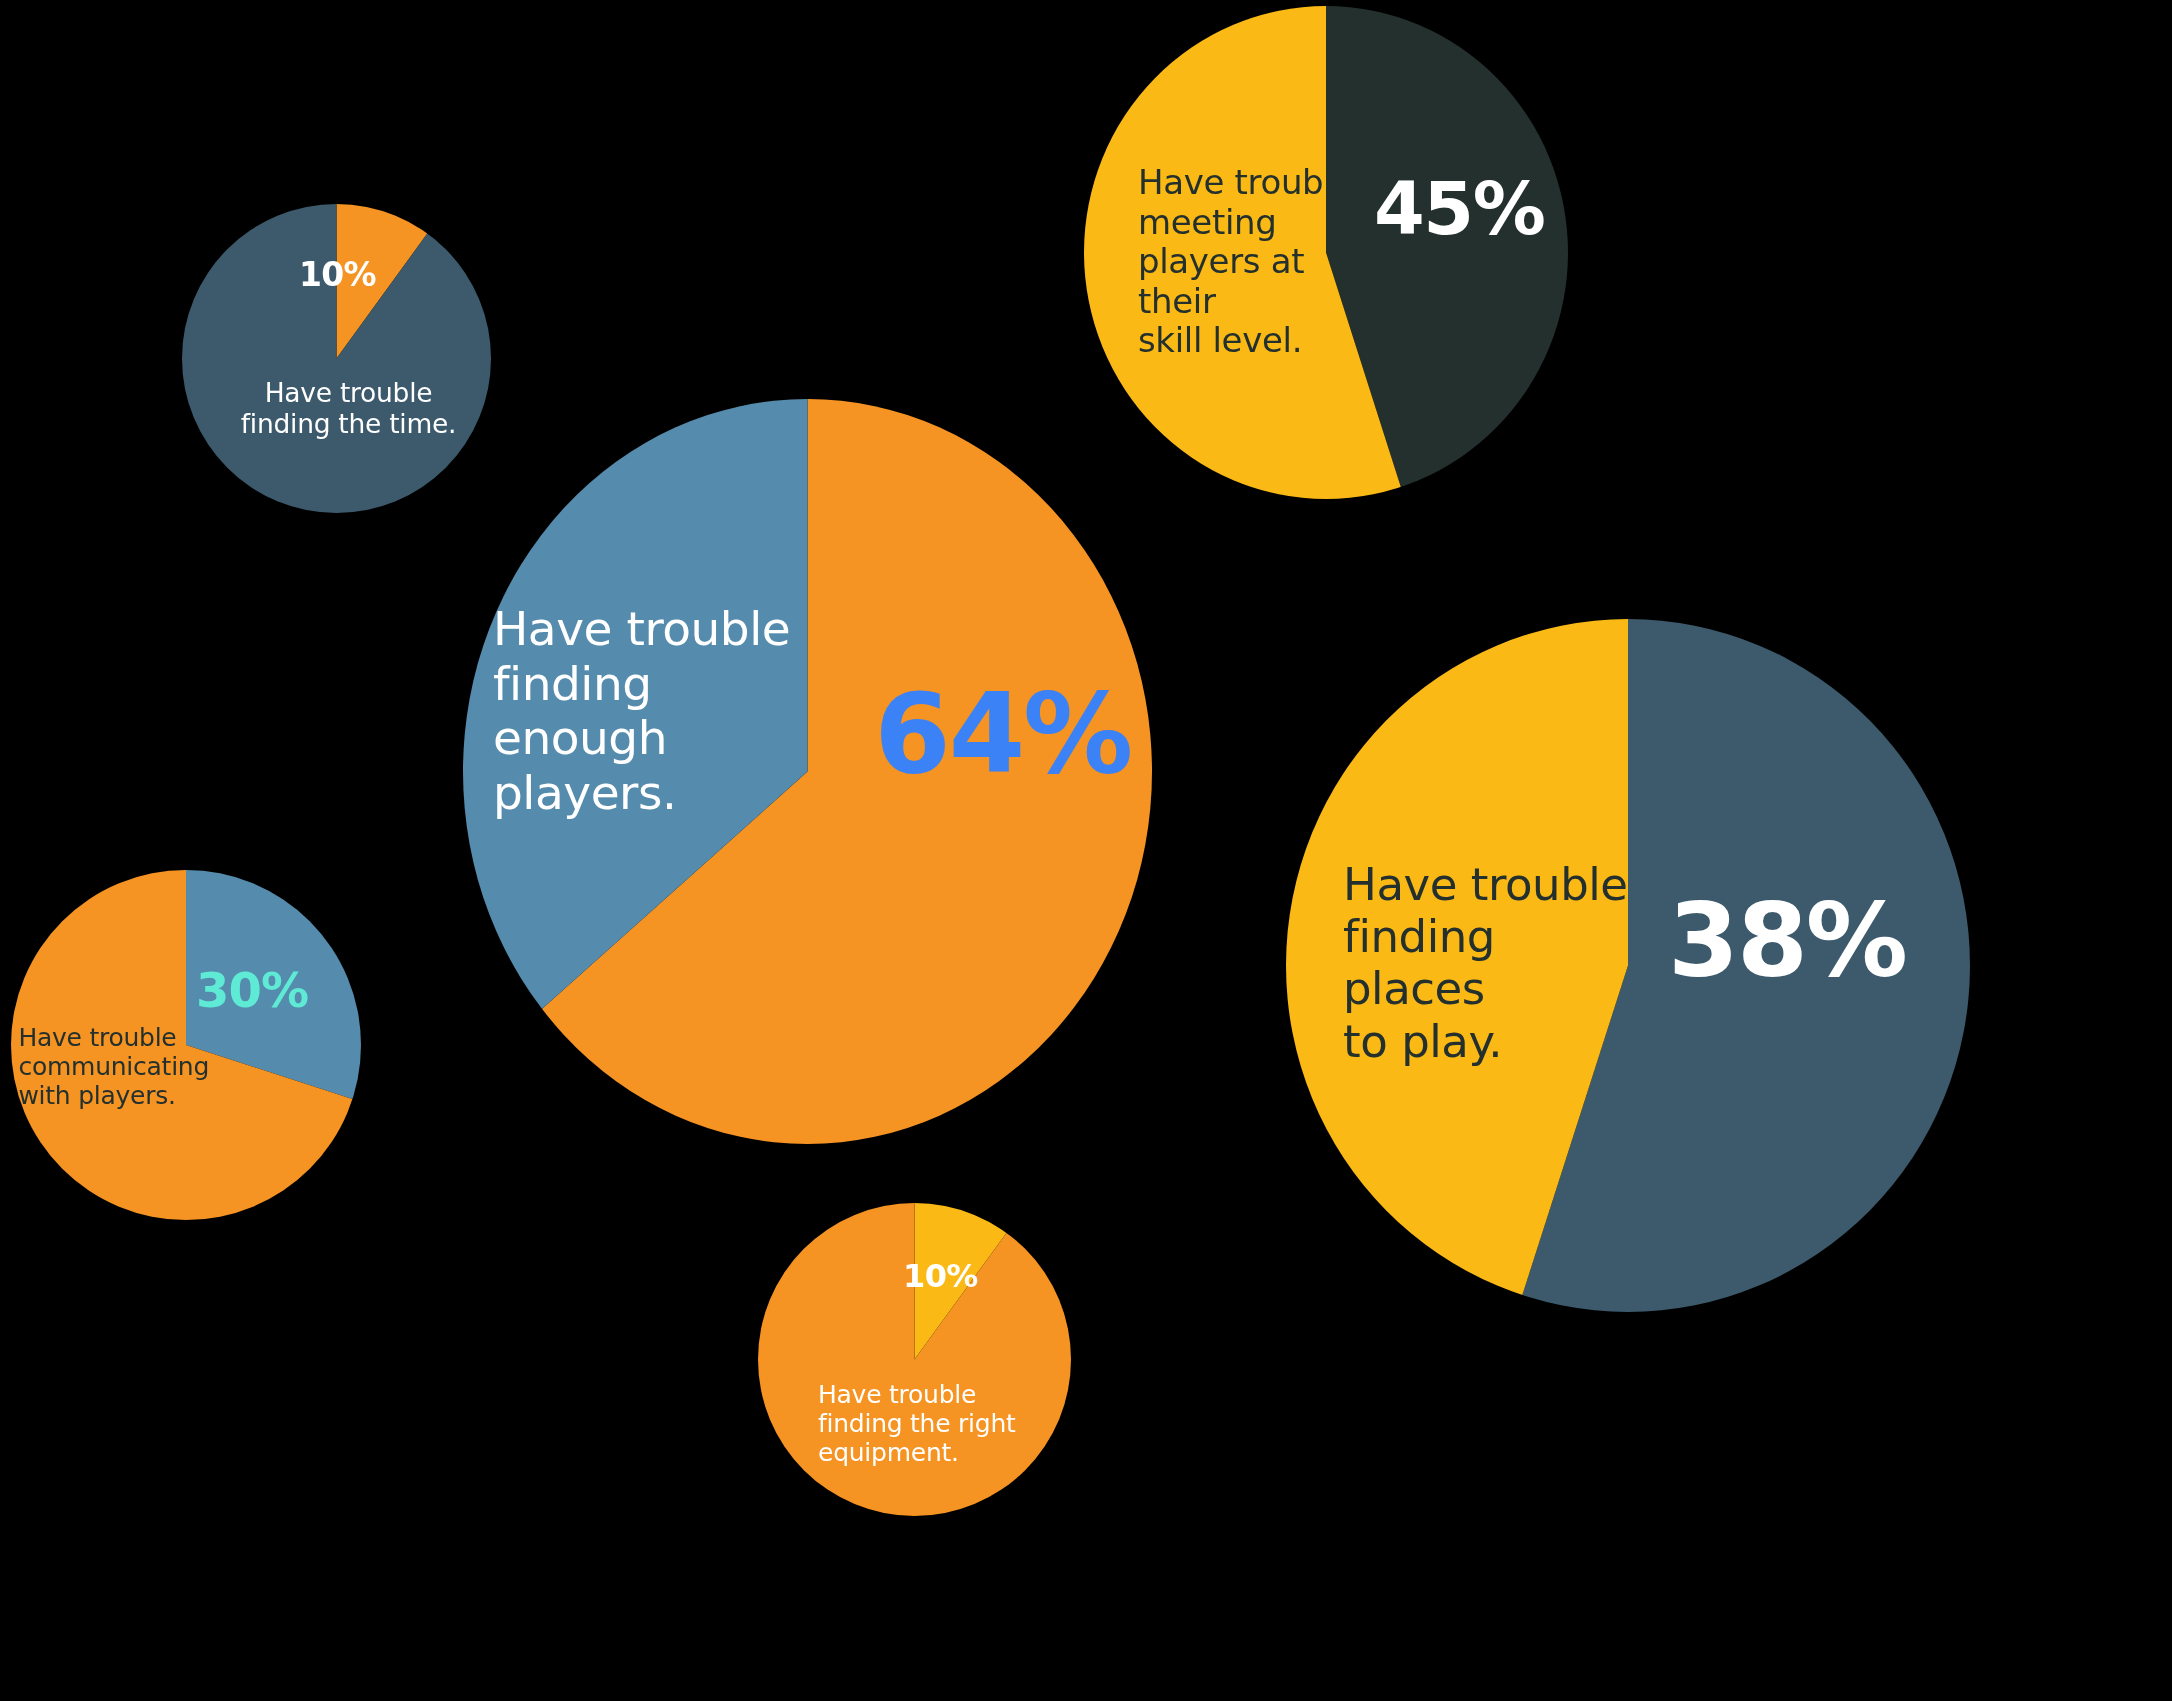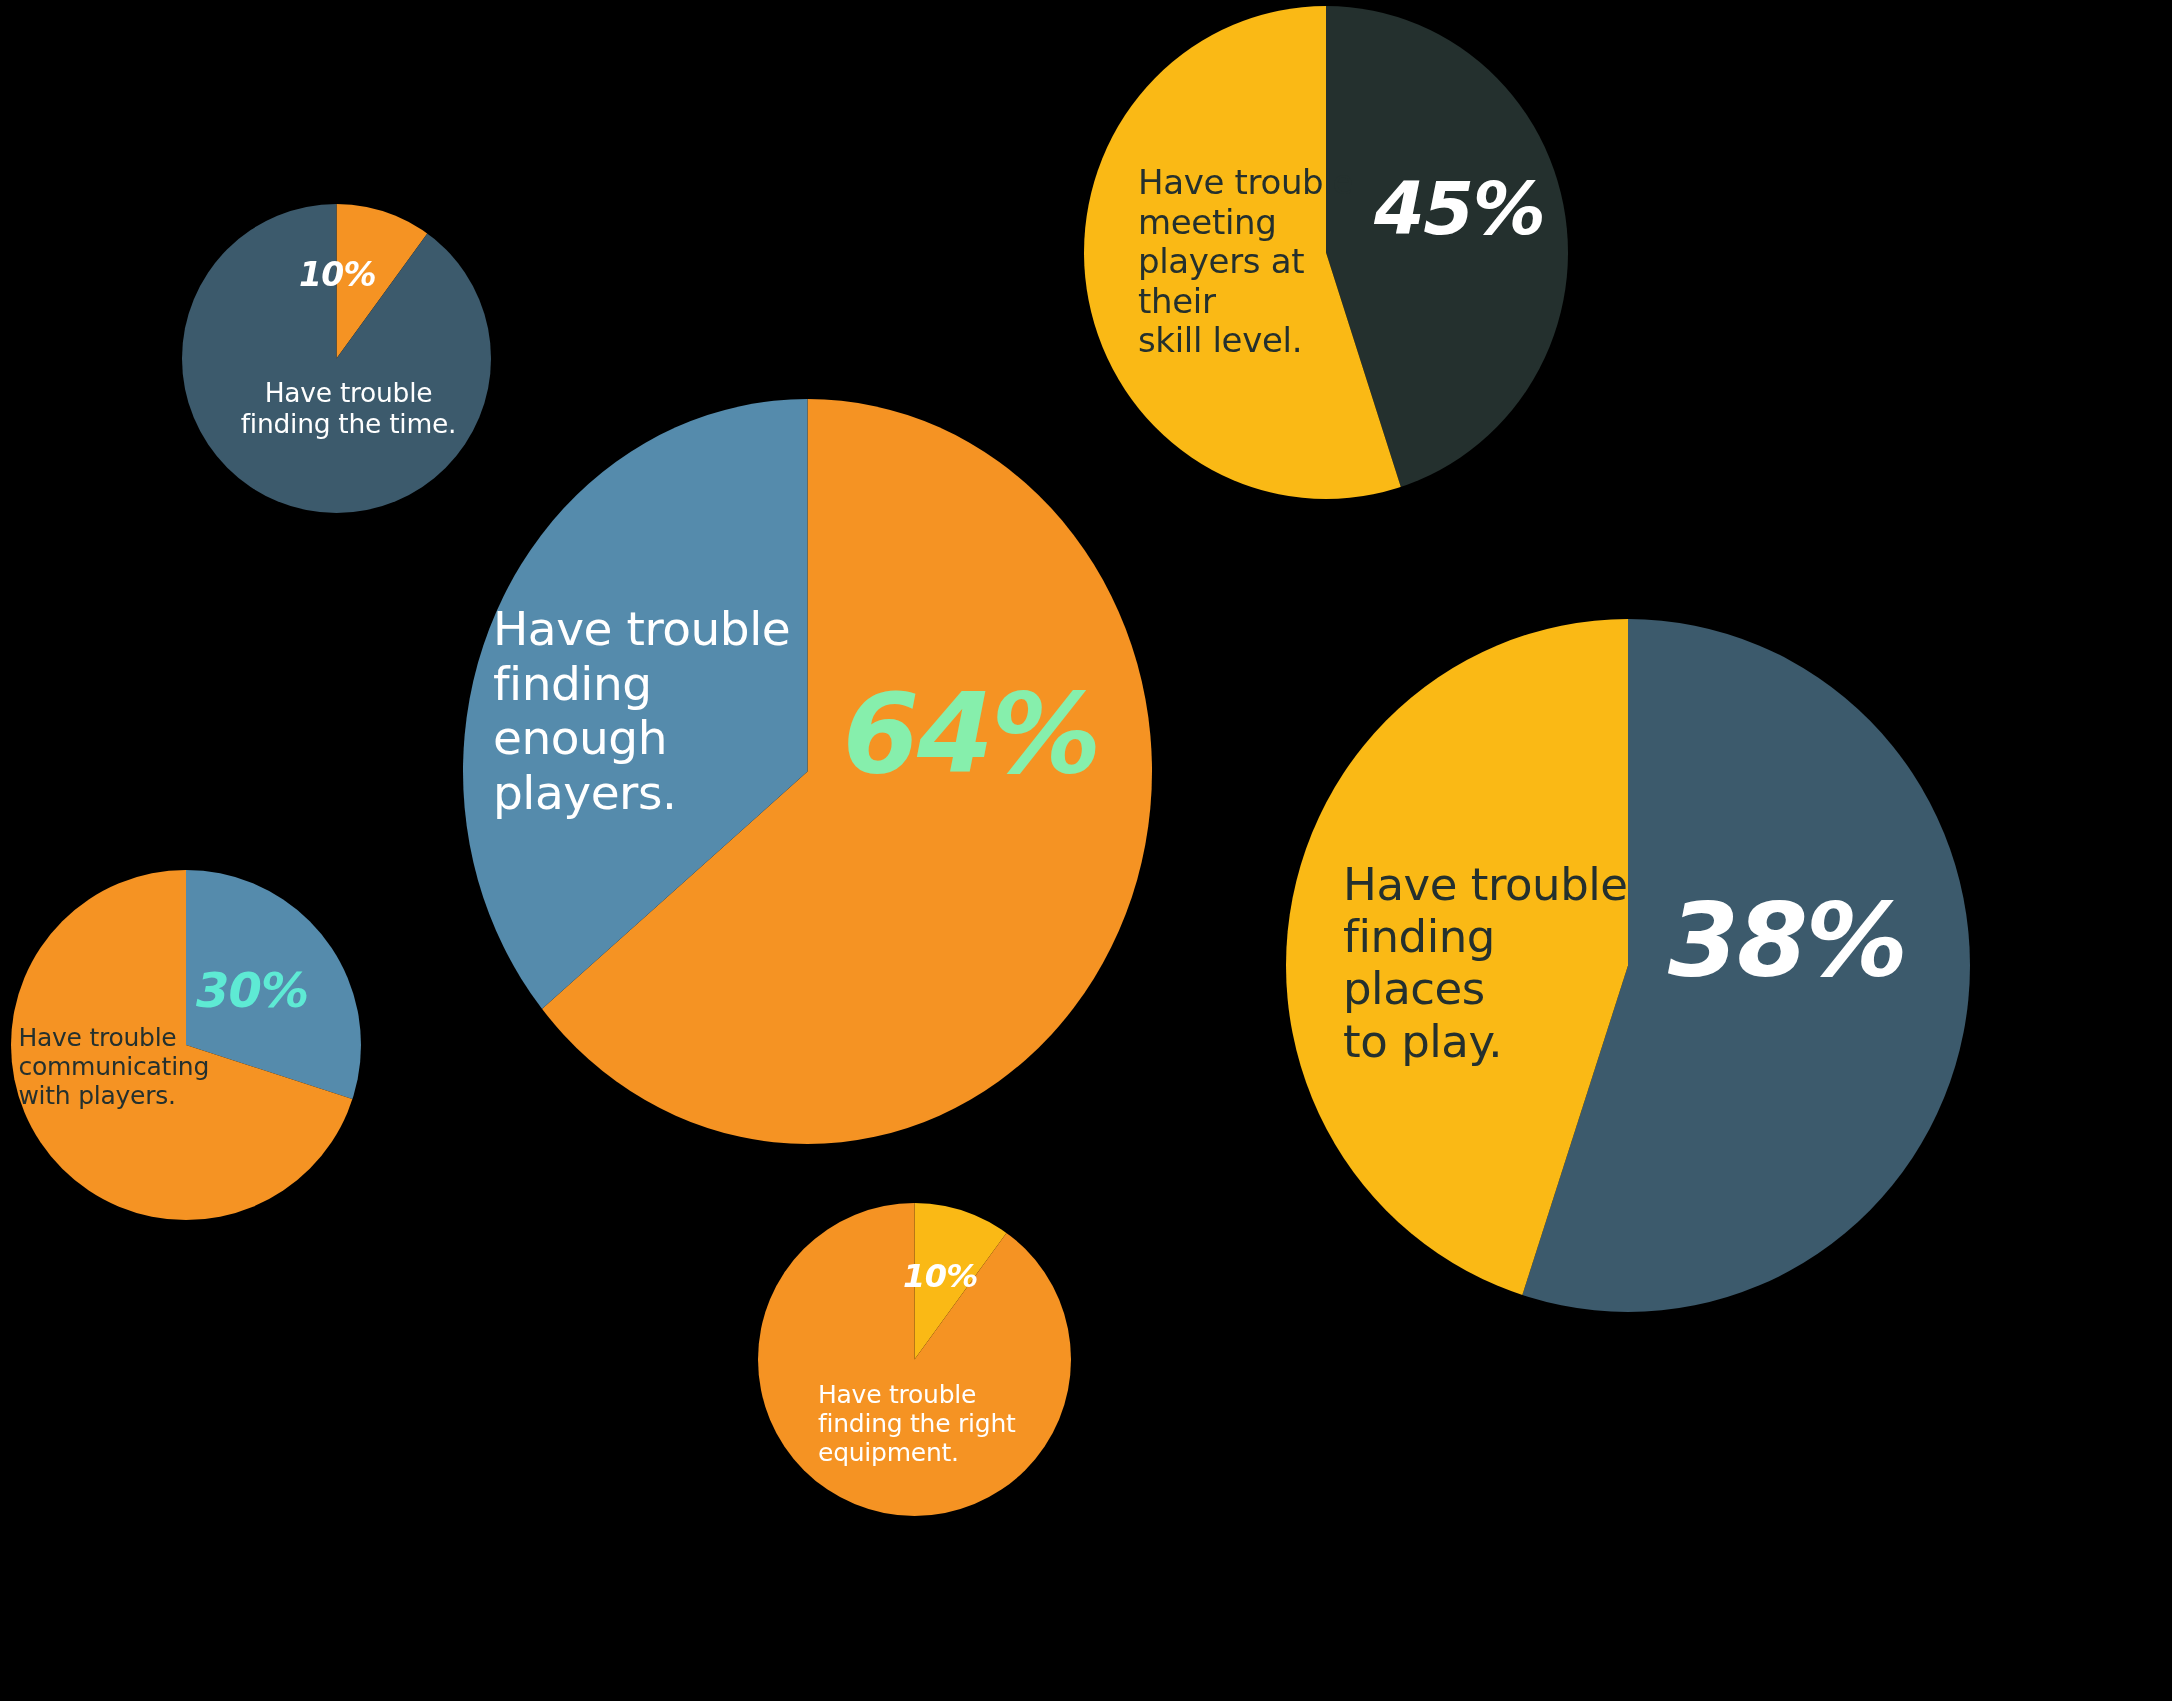--- a/index.html
+++ b/index.html
@@ -28,34 +28,33 @@
     letter-spacing:-0.01em;
     font-weight:400;
     pointer-events:none;
   }
   .pct{
     position:absolute;
     font-weight:800;
     letter-spacing:-0.02em;
     line-height:1;
     pointer-events:none;
-    font-style:italic;
   }
   
   #chart-time        { left:182px;  top:204px;  width:309px;  height:309px; }
   #chart-time .pie-label{ left:37px;  top:174px;  width:259px; font-size:26.5px; color:#ffffff; text-align:center; }
   #chart-time .pct   { left:94px;  top:54px;   width:123px; font-size:33px; color:#ffffff; text-align:center; }
 
   #chart-skill       { left:1084px; top:6.2px;   width:484px;  height:493px; }
   #chart-skill .pie-label{ left:54px; top:157px; width:240px; font-size:34px; color:#24302e; text-align:left; }
   #chart-skill .pct  { left:290px;  top:166px;  width:197px; font-size:73px; color:#ffffff; text-align:left; }
 
   #chart-players     { left:463px;  top:399px;  width:689px; height:745px; }
   #chart-players .pie-label{ left:30px; top:203px; width:327px; font-size:47px; color:#ffffff; text-align:left; }
-  #chart-players .pct{ left:348px;  top:280px;  width:320px; font-size:110px; color:#86efac; text-align:center; }
+  #chart-players .pct{ left:348px;  top:280px;  width:320px; font-size:110px; color:#3b82f6; text-align:right; }
 
   #chart-places      { left:1286px; top:619px; width:684px; height:693px; }
   #chart-places .pie-label{ left:57px; top:240px; width:290px; font-size:45px; color:#24302e; text-align:left; }
   #chart-places .pct { left:382px;  top:271px;  width:290px; font-size:102px; color:#ffffff; text-align:left; }
 
   #chart-comm        { left:11px;   top:870px; width:350px;  height:350px; }
   #chart-comm .pie-label{ left:7.4px; top:153px;  width:203px; font-size:25px; color:#24302e; text-align:left; }
   #chart-comm .pct   { left:185px;  top:96px;  width:148px; font-size:48px; color:#5eead4; text-align:left; }
 
   #chart-equip       { left:758px; top:1203px; width:313px;  height:313px; }

